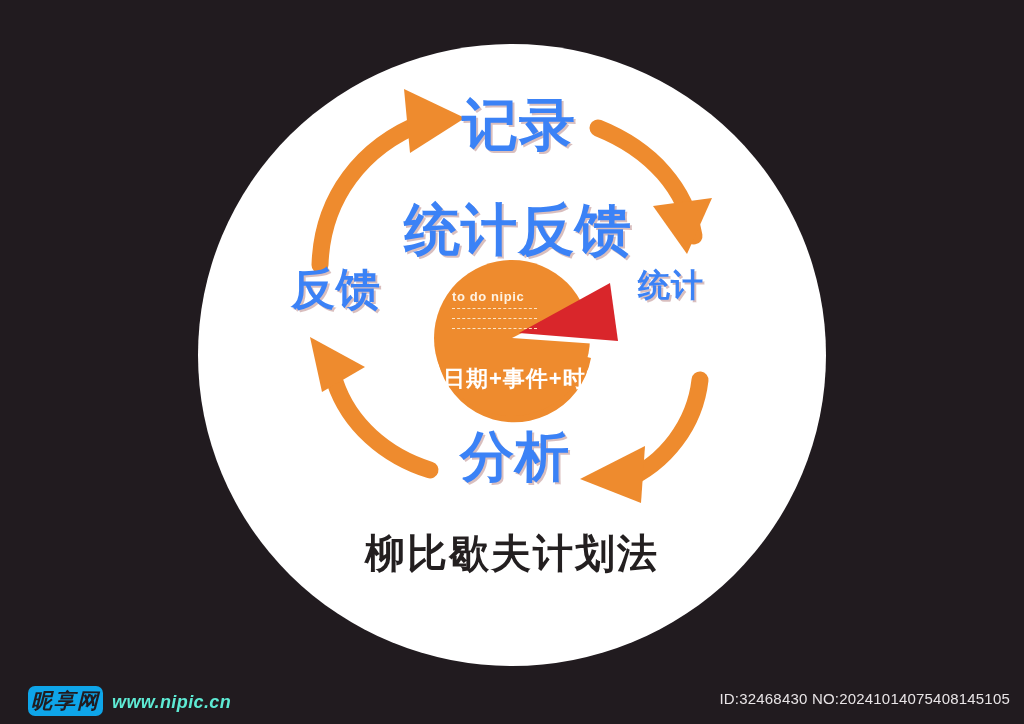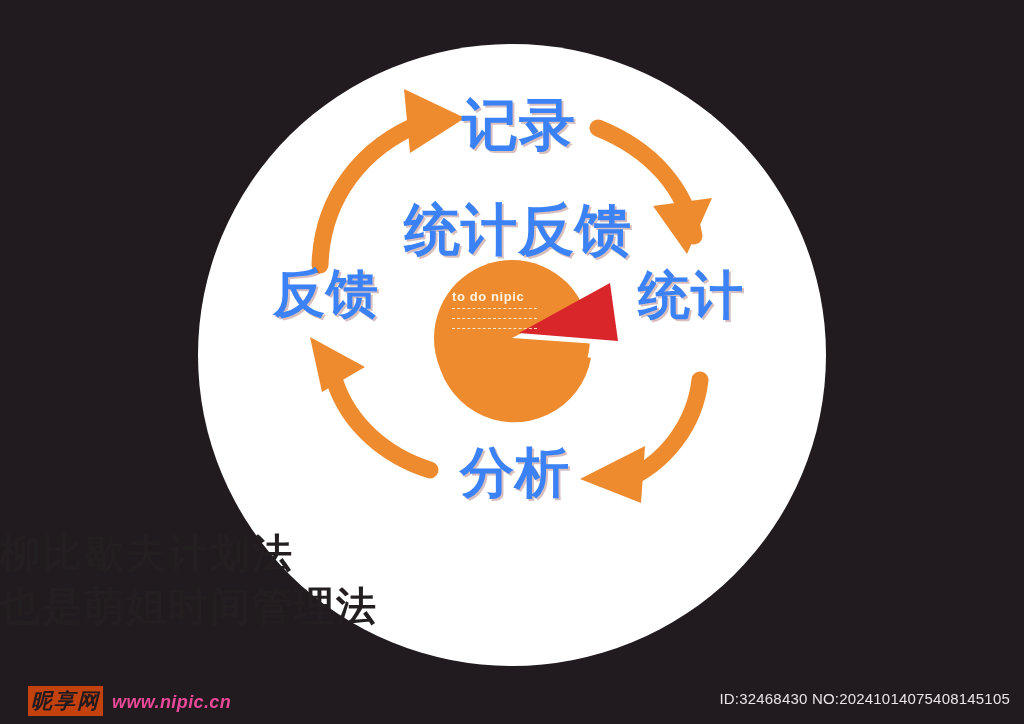--- a/index.html
+++ b/index.html
@@ -52,32 +52,32 @@
     left: 462px;
     top: 97px;
     font-size: 56px;
   }
   #label-stat-feedback {
     left: 404px;
     top: 202px;
     font-size: 56px;
   }
   #label-feedback {
-    left: 273px;
+    left: 291px;
     top: 267px;
-    font-size: 52px;
+    font-size: 44px;
   }
   #label-statistics {
     left: 638px;
     top: 269px;
-    font-size: 52px;
+    font-size: 32px;
   }
   #label-analysis {
     left: 460px;
-    top: 445px;
+    top: 429px;
     font-size: 54px;
   }
 
   
   .pie-todo {
     position: absolute;
     left: 452px;
     top: 289px;
     font-size: 13px;
     font-weight: bold;
@@ -106,21 +106,21 @@
     letter-spacing: 1px;
     white-space: nowrap;
   }
 
   
   .headline {
     position: absolute;
     left: 0;
     top: 527px;
     width: 1024px;
-    text-align: left;
+    text-align: center;
     color: #231F20;
     font-weight: bold;
     font-size: 40px;
     letter-spacing: 2px;
     line-height: 1.33;
   }
   .headline span { display: block; }
 
   
   .footer-logo {
@@ -128,31 +128,32 @@
     left: 28px;
     top: 686px;
     display: flex;
     align-items: baseline;
     gap: 9px;
   }
   .logo-mark {
     font-size: 21px;
     font-weight: bold;
     color: #FFFFFF;
-    background: #c2410c;
+    background: #0ea5e9;
     color: #211B1F;
     padding: 1px 3px;
     letter-spacing: 2px;
     font-style: italic;
+    border-radius: 7px;
   }
   .logo-url {
     font-size: 18px;
     font-weight: bold;
     font-style: italic;
-    color: #ec4899;
+    color: #5eead4;
     letter-spacing: 0.4px;
   }
   .footer-id {
     position: absolute;
     right: 14px;
     top: 690px;
     font-size: 15px;
     color: #E8E4E6;
     letter-spacing: 0.2px;
     white-space: nowrap;
@@ -212,30 +213,30 @@
       <path d="M 519 333 L 610 283 L 618 341 Z" fill="#D9262B"></path>
     </g>
   </svg>
 
   <div class="pie-todo">to do nipic</div>
   <div class="pie-lines">
     <i></i>
       <i></i>
       <i></i>
   </div>
+  <div class="pie-caption">日期+事件+时间</div>
 
   <div class="cycle-label" id="label-record">记录</div>
   <div class="cycle-label" id="label-stat-feedback">统计反馈</div>
   <div class="cycle-label" id="label-feedback">反馈</div>
   <div class="cycle-label" id="label-statistics">统计</div>
   <div class="cycle-label" id="label-analysis">分析</div>
 
   <div class="headline">
     <span>柳比歇夫计划法</span>
-    <span>也是萌姐时间管理法</span>
   </div>
 
   <div class="footer-logo">
     <span class="logo-mark">昵享网</span>
     <span class="logo-url">www.nipic.cn</span>
   </div>
   <div class="footer-id">ID:32468430 NO:20241014075408145105</div>
 
 </div>
 

